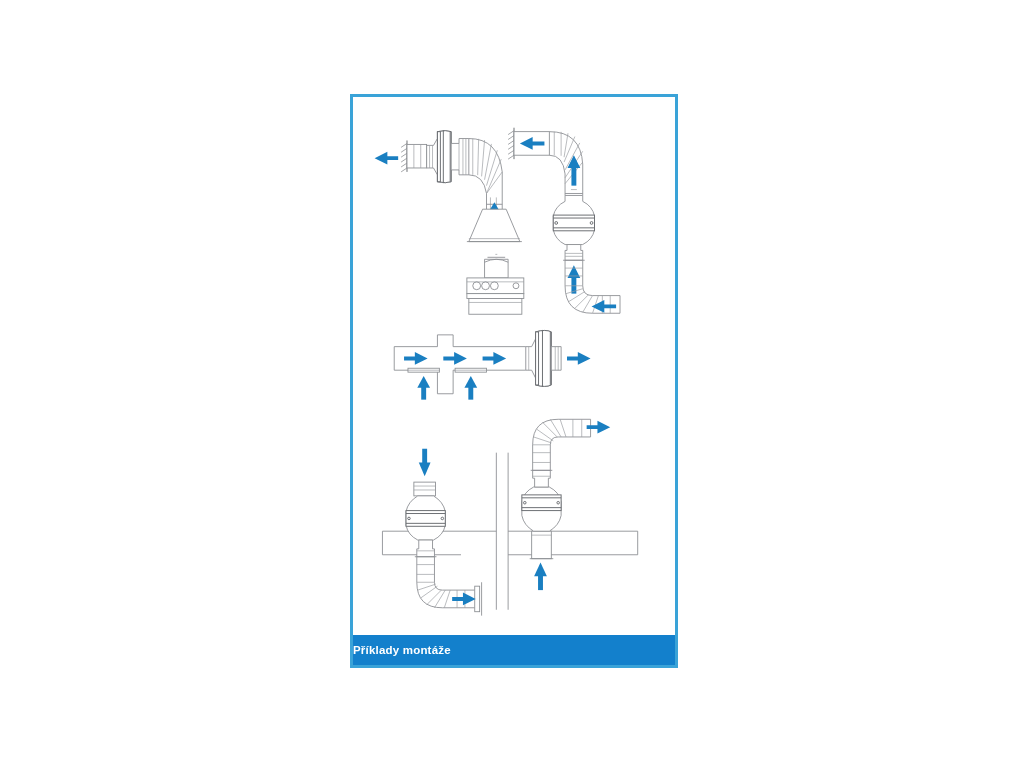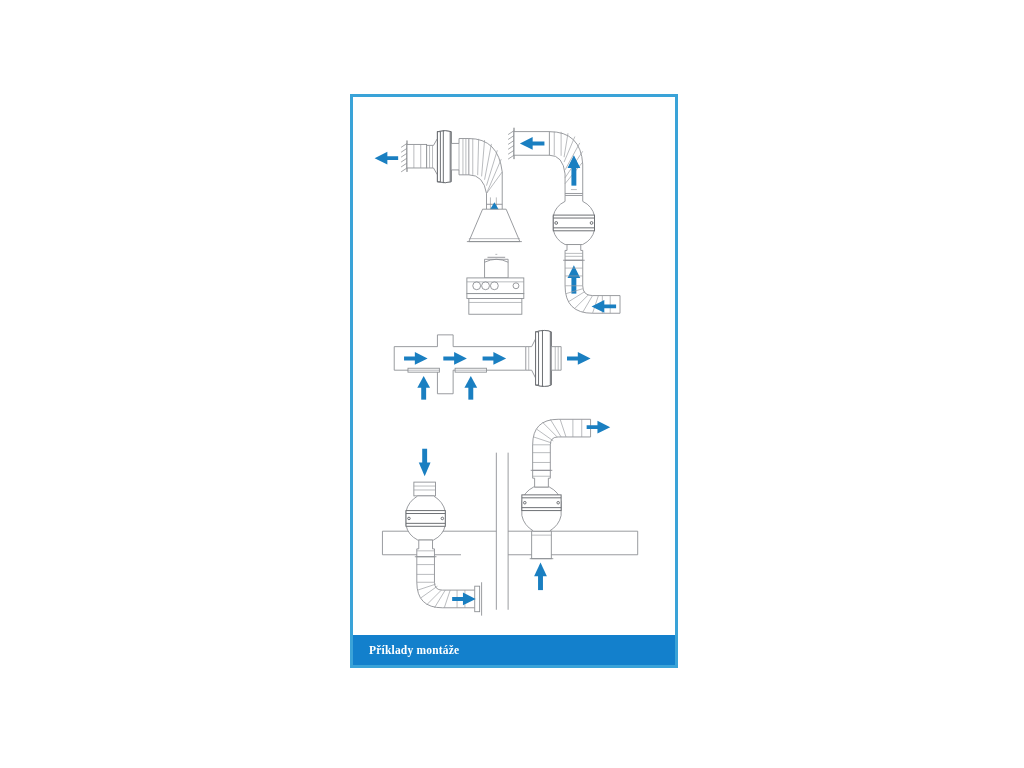--- a/index.html
+++ b/index.html
@@ -25,23 +25,21 @@
     left:0;bottom:0;
     width:100%;height:30px;
     background:#1380cc;
     display:flex;align-items:center;
   }
   #caption-text{
     color:#ffffff;
     font-size:11.5px;
     font-weight:bold;
     letter-spacing:.2px;
-    padding-left:16px;
     white-space:nowrap;
-    font-family:Liberation Serif, serif;
   }
 </style>
 </head>
 <body>
 
 <div id="canvas">
 
   <div id="panel">
 
     <svg id="figure" viewBox="0 0 328 574" xmlns="http://www.w3.org/2000/svg">

